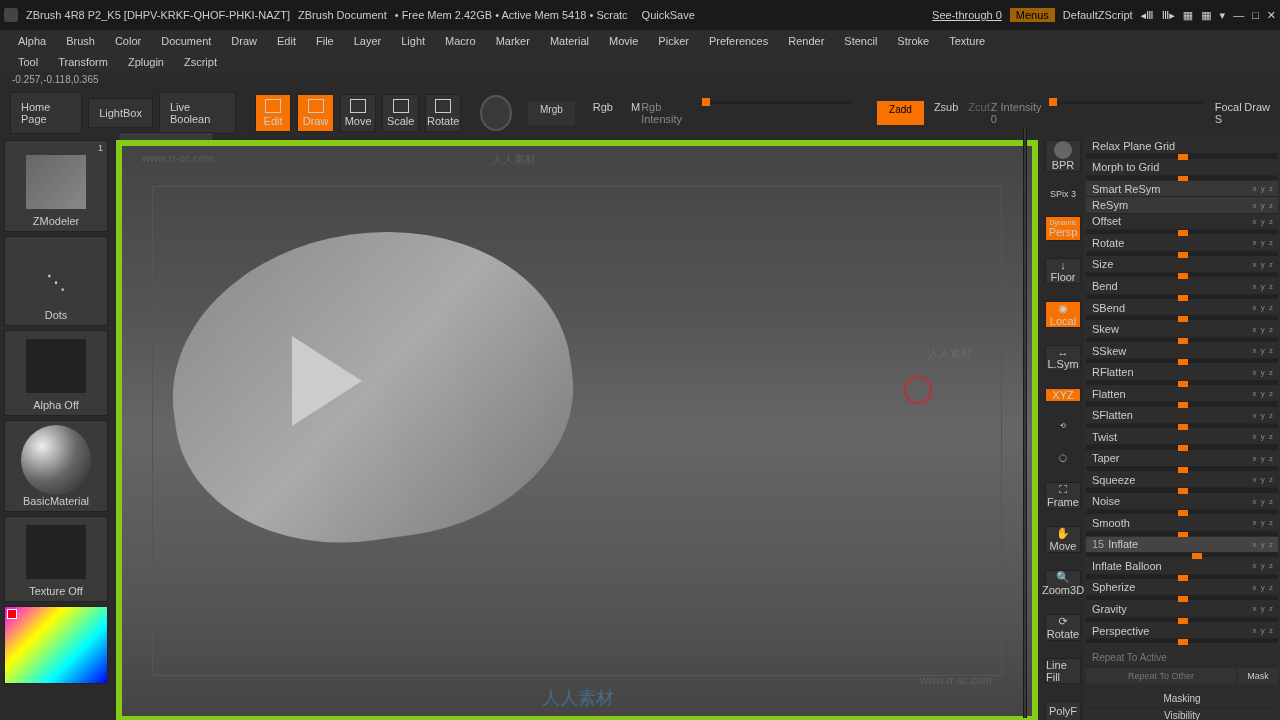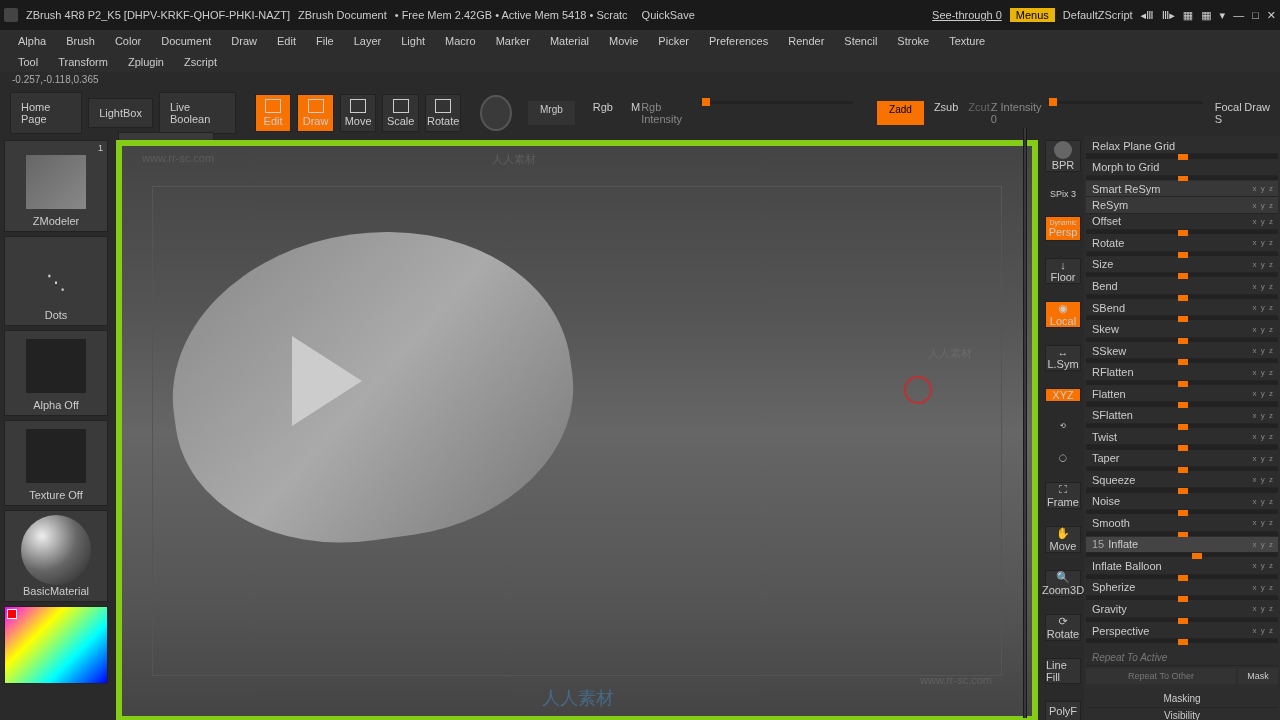--- a/index.html
+++ b/index.html
@@ -1,21 +1,21 @@
 <!DOCTYPE html>
 <html><head>
 <meta charset="utf-8">
 <style>
 *{margin:0;padding:0;box-sizing:border-box;font-family:Arial,sans-serif;font-size:11px;color:#ccc;user-select:none}
 body{background:#2a2a2a;width:1280px;height:720px;overflow:hidden;position:relative}
 .titlebar{height:30px;background:#1a1a1a;display:flex;align-items:center;padding:0 4px;gap:8px;font-size:10px}
 .titlebar .logo{width:14px;height:14px;background:#444;border-radius:2px}
 .titlebar .spacer{flex:1}
 .titlebar .btn{padding:2px 6px;cursor:pointer}
-.titlebar .menus-btn{background:#eab308;color:#000;padding:1px 6px}
+.titlebar .menus-btn{background:#a16207;color:#000;padding:1px 6px}
 .menubar{height:22px;background:#2d2d2d;display:flex;align-items:center;padding:0 8px;gap:0;font-size:11px}
 .menubar span{padding:3px 10px;cursor:pointer}
 .menubar2{height:20px;background:#2d2d2d;display:flex;align-items:center;padding:0 8px;gap:0;font-size:11px}
 .menubar2 span{padding:2px 10px;cursor:pointer}
 .coordbar{height:18px;background:#2a2a2a;padding:2px 12px;font-size:10px;color:#aaa}
 .toolbar{height:46px;background:#2a2a2a;display:flex;align-items:center;padding:4px 10px;gap:6px}
 .tb-btn{padding:8px 10px;background:#333;border:1px solid #222;cursor:pointer;font-size:11px}
 .tb-sq{width:42px;height:38px;background:#333;border:1px solid #222;display:flex;flex-direction:column;align-items:center;justify-content:center;font-size:8px;cursor:pointer;gap:2px}
 .tb-sq.active{background:#f77200;color:#000}
 .tb-sq .ic{width:16px;height:14px;border:1px solid currentColor}
@@ -181,27 +181,27 @@
       <span>ZModeler</span>
     </div>
     <div class="thumb" style="height:90px">
       <div style="width:60px;height:54px;display:flex;align-items:center;justify-content:center;font-size:20px">⋱</div>
       <span>Dots</span>
     </div>
     <div class="thumb" style="height:86px">
       <div class="box" style="background:#222"></div>
       <span>Alpha Off</span>
     </div>
+    <div class="thumb material" style="height:92px">
+      <div class="ball"></div>
+      <span>BasicMaterial</span>
+    </div>
     <div class="thumb" style="height:86px">
       <div class="box" style="background:#222"></div>
       <span>Texture Off</span>
-    </div>
-    <div class="thumb material" style="height:92px">
-      <div class="ball"></div>
-      <span>BasicMaterial</span>
     </div>
     <div class="colorpick">
         <div class="ind"></div>
       </div>
   </div>
 
   <div class="canvas-area">
     <div class="canvas">
       <div class="frame"></div>
       <div class="shield">
@@ -424,21 +424,21 @@
         <div class="knob" style="left: 48%;"></div>
       </div>
       <div class="p-item">
         <span>Perspective</span>
         <span class="flags">x y z</span>
       </div>
       <div class="p-slider">
         <div class="knob" style="left: 48%;"></div>
       </div>
       <div style="height: 8px;"></div>
-      <div class="p-item" style="color: rgb(119, 119, 119); font-style: italic;">Repeat To Active</div>
+      <div class="p-item" style="color: rgb(119, 119, 119);">Repeat To Active</div>
       <div class="p-footer">
         <span style="color: rgb(119, 119, 119);">Repeat To Other</span>
         <span style="flex: 0 0 40px;">Mask</span>
       </div>
       <div style="height: 10px;"></div>
       <div class="p-item" style="justify-content: center;">Masking</div>
       <div class="p-item" style="justify-content: center;">Visibility</div>
     </div>
 </div>
 

